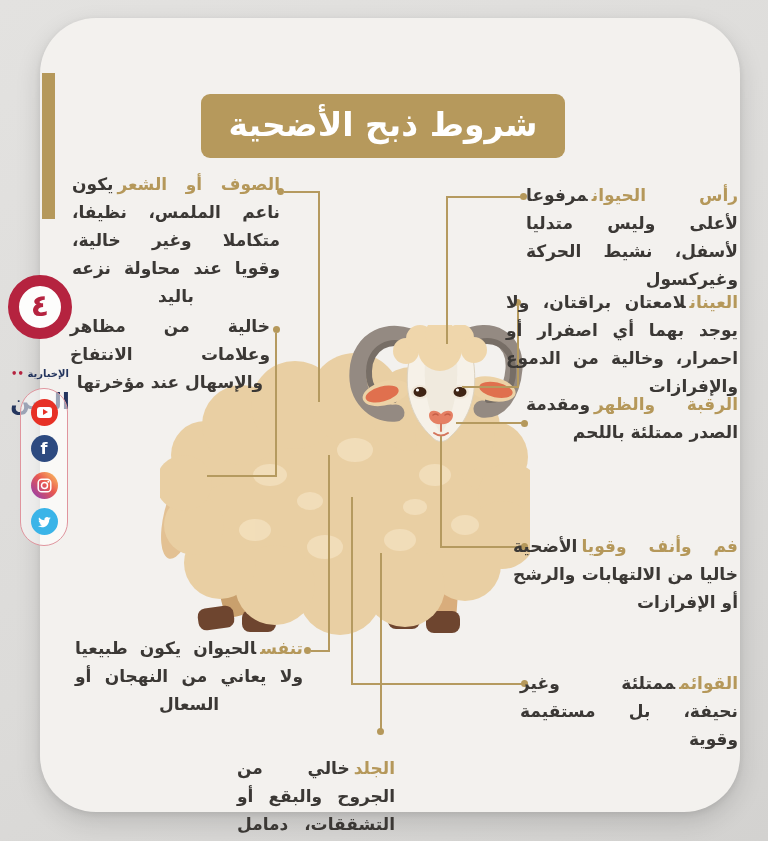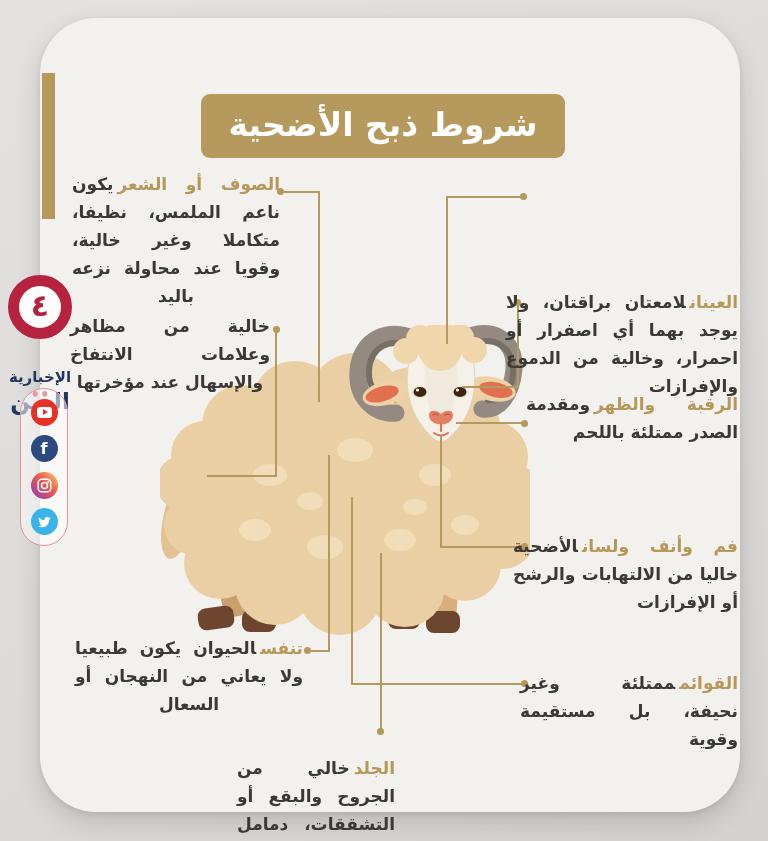--- a/index.html
+++ b/index.html
@@ -45,21 +45,21 @@
   
   .logo-ring {
     position:absolute; left:8px; top:275px; width:64px; height:64px;
     border:11px solid #b5233f; border-radius:50%; background:#fdfdfc;
     text-align:center;
   }
   .logo-glyph { color:#b5233f; font-size:30px; font-weight:bold; line-height:40px; display:block; }
   .logo-name  { position:absolute; left:2px; top:340px; width:76px; text-align:center;
                 color:#24355e; font-size:23px; font-weight:bold; direction:rtl;margin-top:48px; }
   .logo-sub   { position:absolute; left:2px; top:368px; width:76px; text-align:center;
-                color:#24355e; font-size:15px; font-weight:bold; direction:rtl; }
+                color:#24355e; font-size:10px; font-weight:bold; direction:rtl; }
   .logo-sub i { color:#b5233f; font-style:normal; letter-spacing:1px; }
   
   .social {
     position:absolute; left:20px; top:388px; width:48px; height:158px;
     border:1px solid #e0959e; border-radius:24px; background:rgba(255,255,255,.55);
     display:flex; flex-direction:column; align-items:center; justify-content:space-evenly;
   }
   .sicon { width:27px; height:27px; border-radius:50%; position:relative;
            display:flex; align-items:center; justify-content:center; }
   .s-yt { background:#e73126; }
@@ -213,28 +213,31 @@
   </div>
   <div class="callout co-rear">
     <span>خالية من مظاهر وعلامات الانتفاخ والإسهال عند مؤخرتها</span>
   </div>
   <div class="callout co-breathing">
     <span class="lead">تنفس</span><span>الحيوان يكون طبيعيا ولا يعاني من النهجان أو السعال</span>
   </div>
   <div class="callout co-skin">
     <span class="lead">الجلد</span><span>خالي من الجروح والبقع أو التشققات، دمامل أو تورمات</span>
   </div>
+  <div class="callout co-head">
+    <span class="lead">رأس الحيوان</span><span>مرفوعا لأعلى وليس متدليا لأسفل، نشيط الحركة وغيركسول</span>
+  </div>
   <div class="callout co-eyes">
     <span class="lead">العينان</span><span>لامعتان براقتان، ولا يوجد بهما أي اصفرار أو احمرار، وخالية من الدموع والإفرازات</span>
   </div>
   <div class="callout co-neck">
     <span class="lead">الرقبة والظهر</span><span>ومقدمة الصدر ممتلئة باللحم</span>
   </div>
   <div class="callout co-mouth">
-    <span class="lead">فم وأنف ولسان</span><span>الأضحية خاليا من الالتهابات والرشح أو الإفرازات</span>
+    <span class="lead">فم وأنف وقويا</span><span>الأضحية خاليا من الالتهابات والرشح أو الإفرازات</span>
   </div>
   <div class="callout co-legs">
     <span class="lead">القوائم</span><span>ممتلئة وغير نحيفة، بل مستقيمة وقوية</span>
   </div>
 
   <div class="logo-ring">
     <span class="logo-glyph">٤</span>
   </div>
   <div class="logo-name">العين</div>
   <div class="logo-sub">

